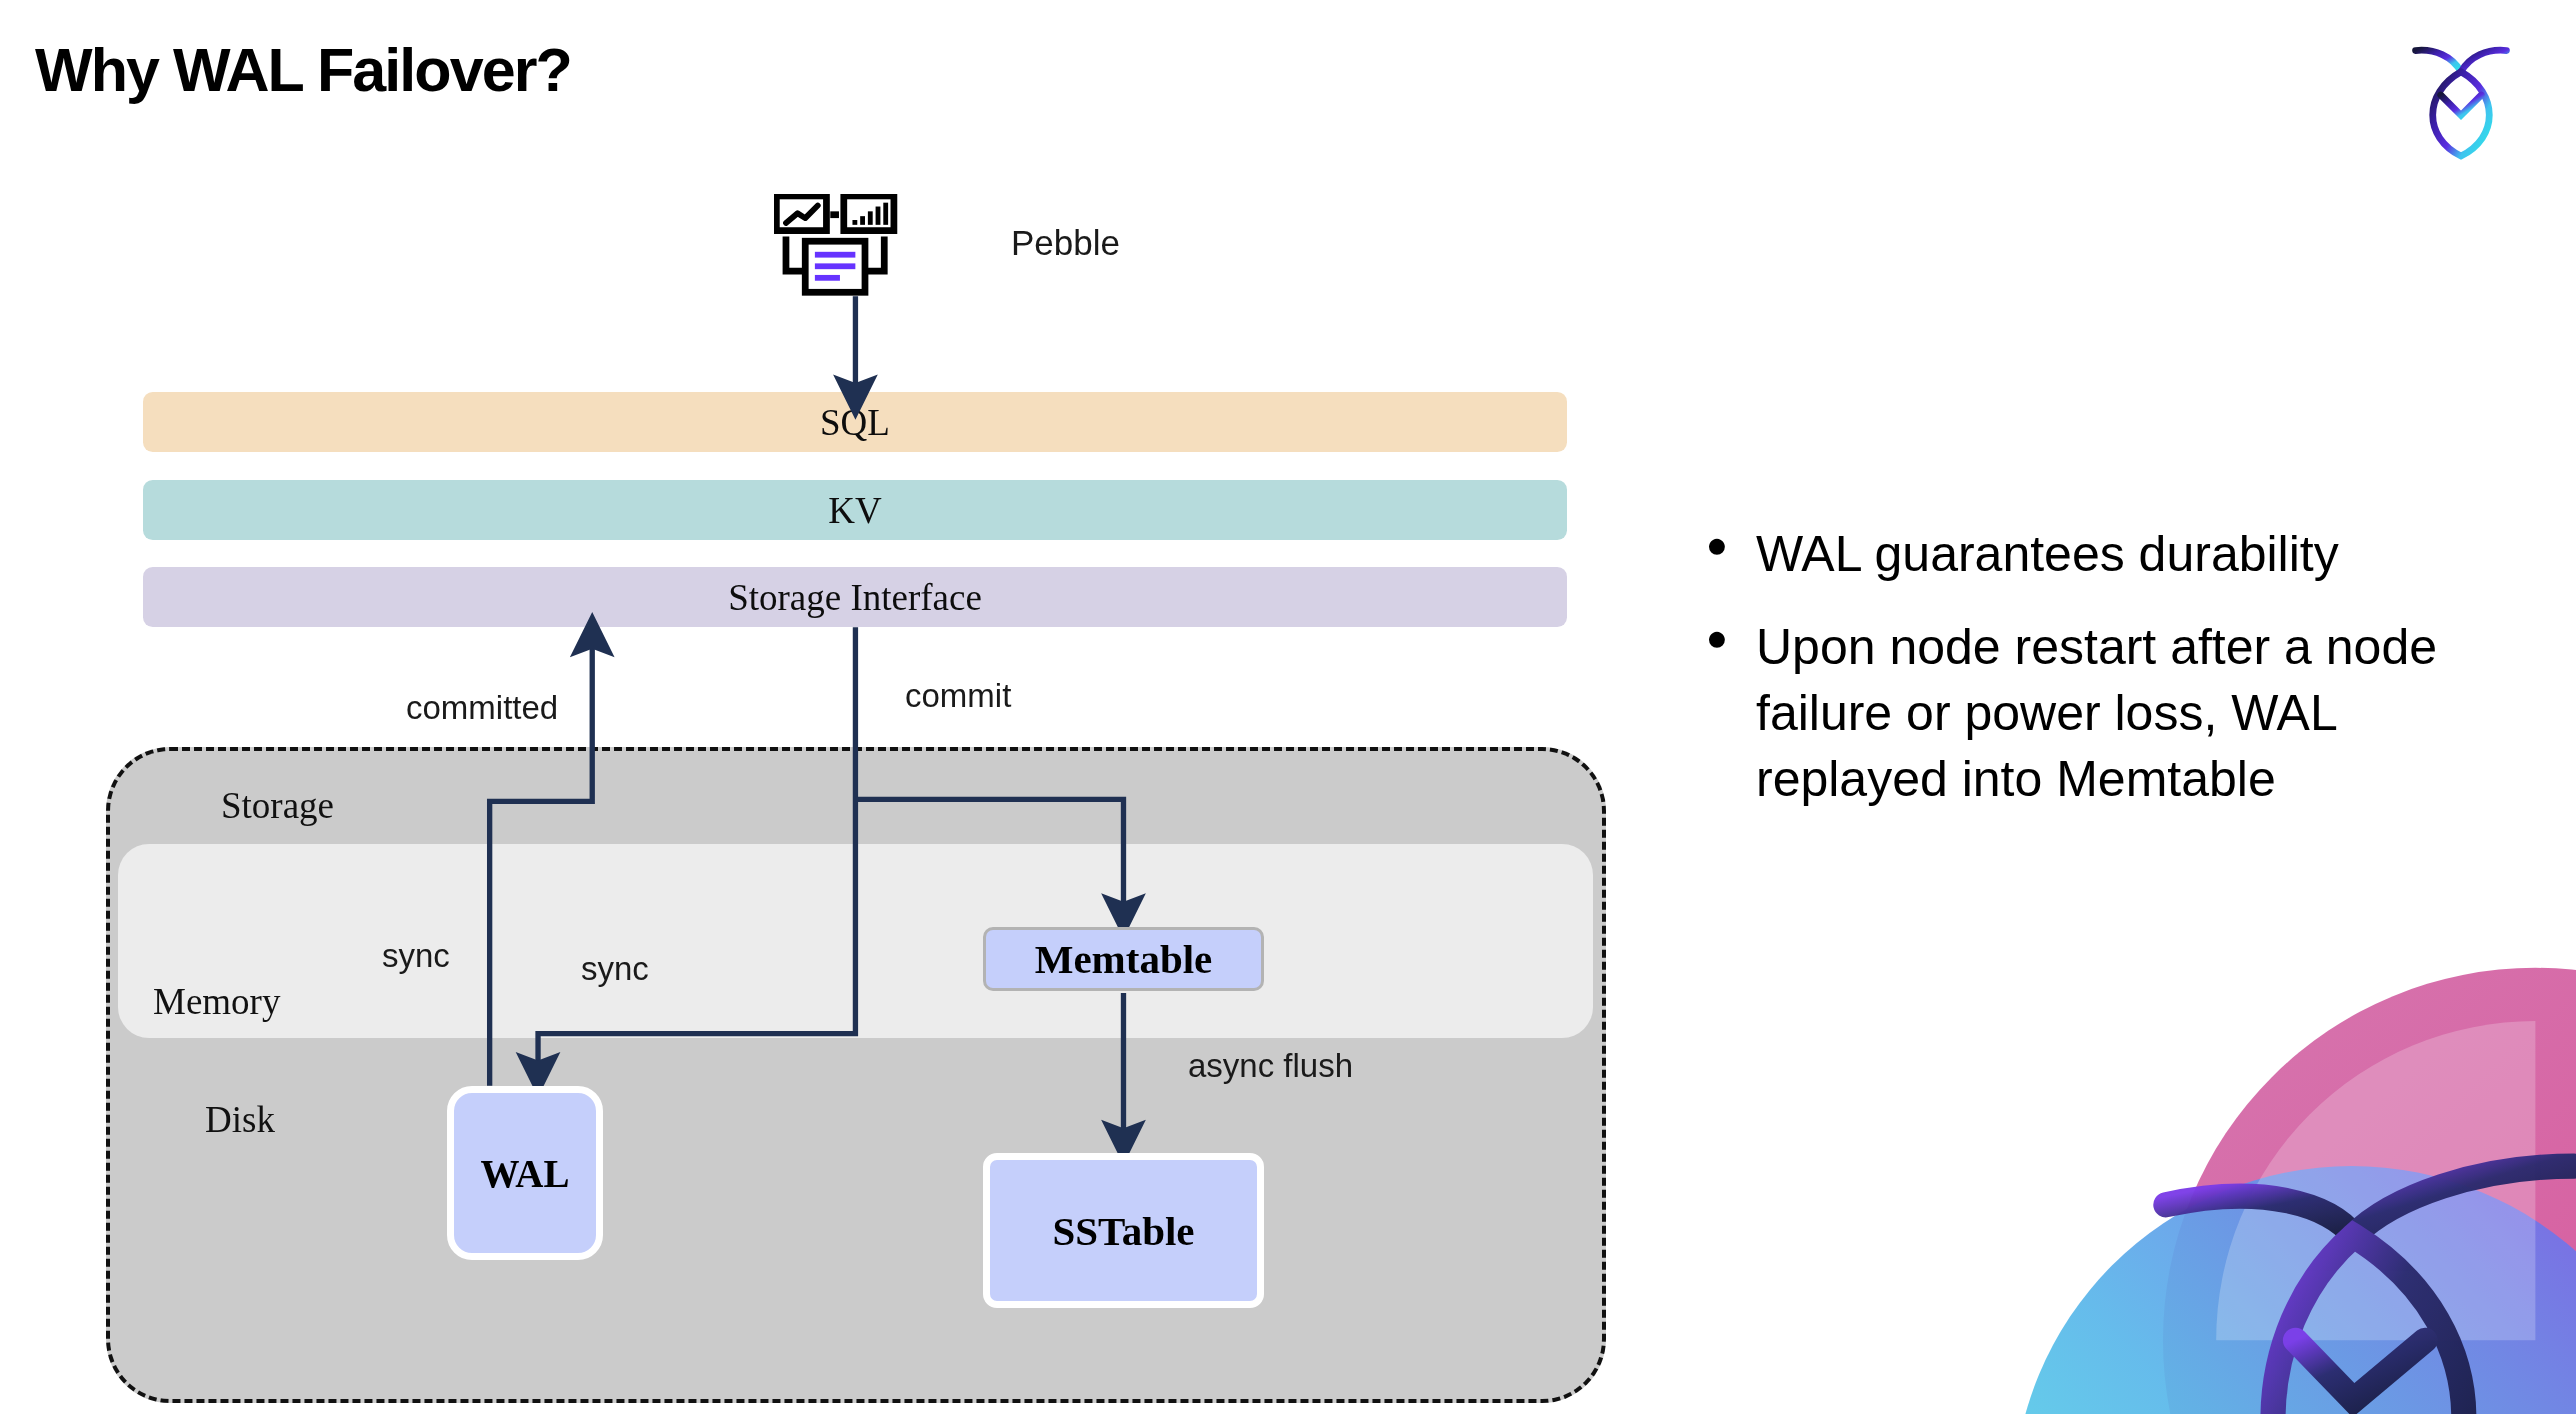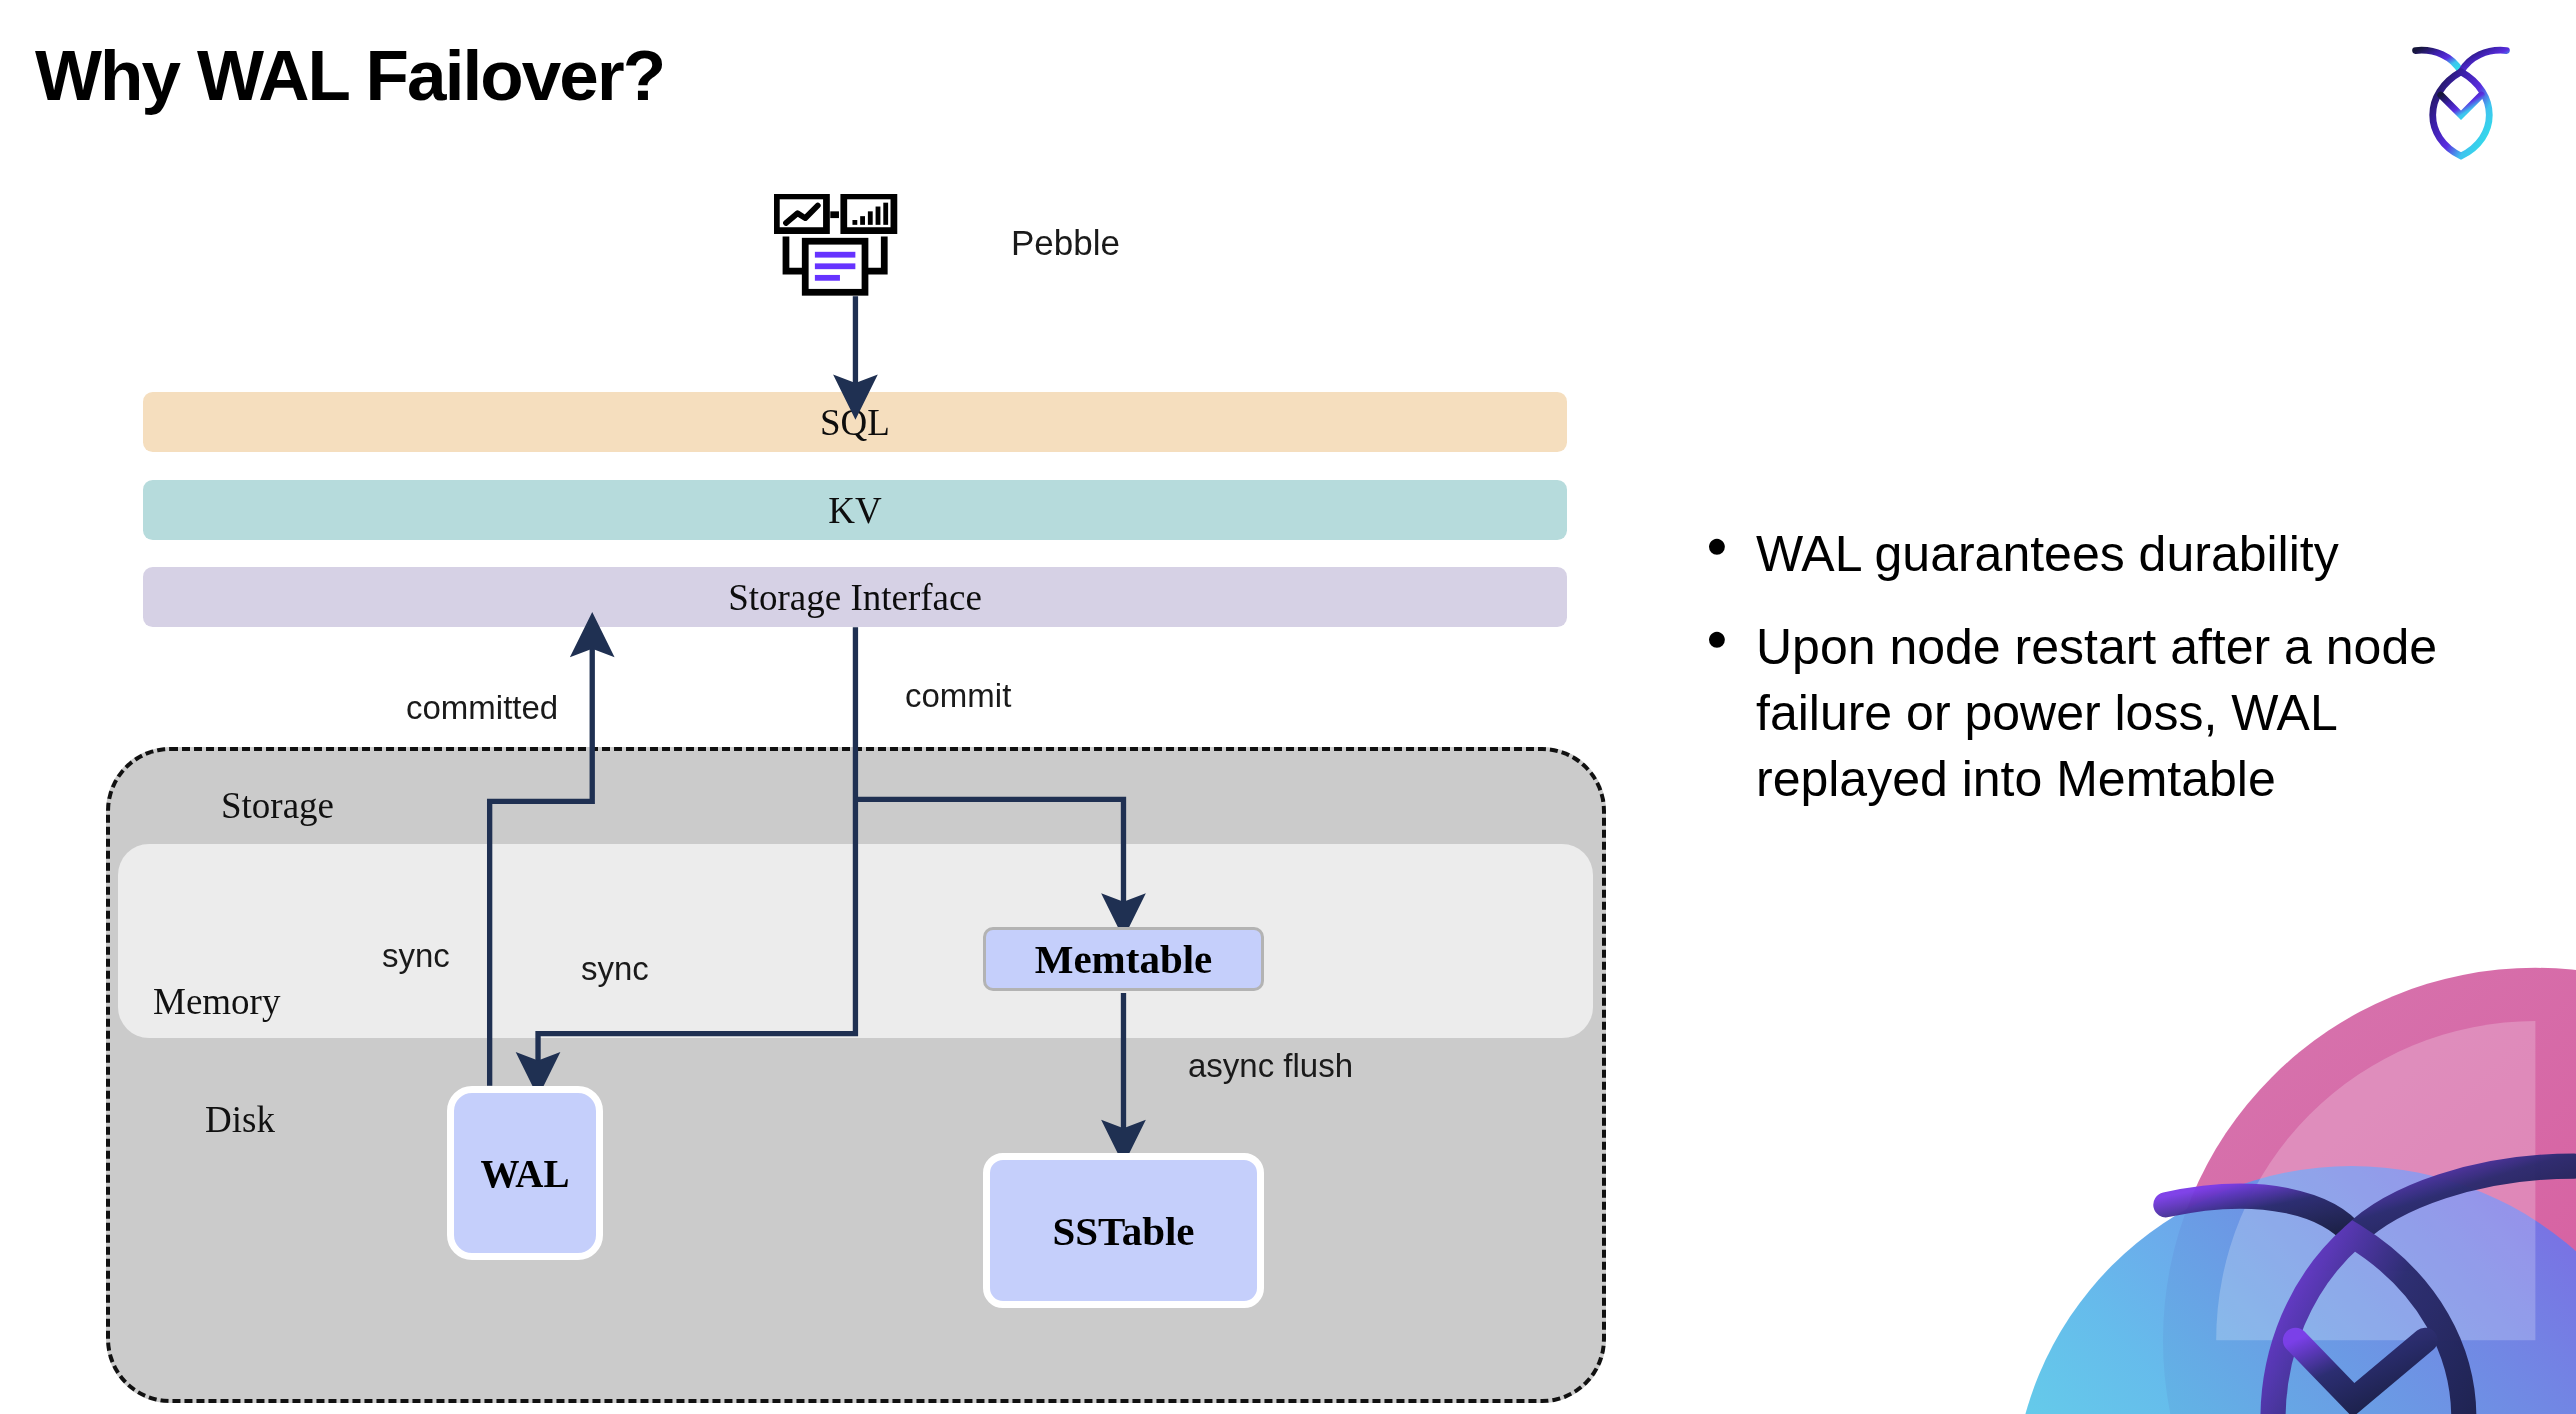--- a/index.html
+++ b/index.html
@@ -19,21 +19,21 @@
     overflow: hidden;
   }
 
   
   #slide-title {
     position: absolute;
     left: 35px;
     top: 35px;
     font-family: "Liberation Sans", sans-serif;
     font-weight: bold;
-    font-size: 71px;
+    font-size: 61px;
     letter-spacing: -1.9px;
     color: #000000;
     line-height: 1.15;
     white-space: nowrap;
   }
 
   
   #brand-logo {
     position: absolute;
     left: 2402px;
@@ -163,21 +163,21 @@
     height: 174px;
     border: 7.7px solid #ffffff;
     border-radius: 25px;
   }
   #node-sstable {
     left: 983px;
     top: 1153px;
     width: 281px;
     height: 155px;
     border: 7.7px solid #ffffff;
-    border-radius: 20px;
+    border-radius: 14px;
     font-size: 41px;
   }
 
   
   .edge-label {
     position: absolute;
     font-family: "Liberation Sans", sans-serif;
     font-size: 33px;
     color: #1a1a1a;
     white-space: nowrap;

